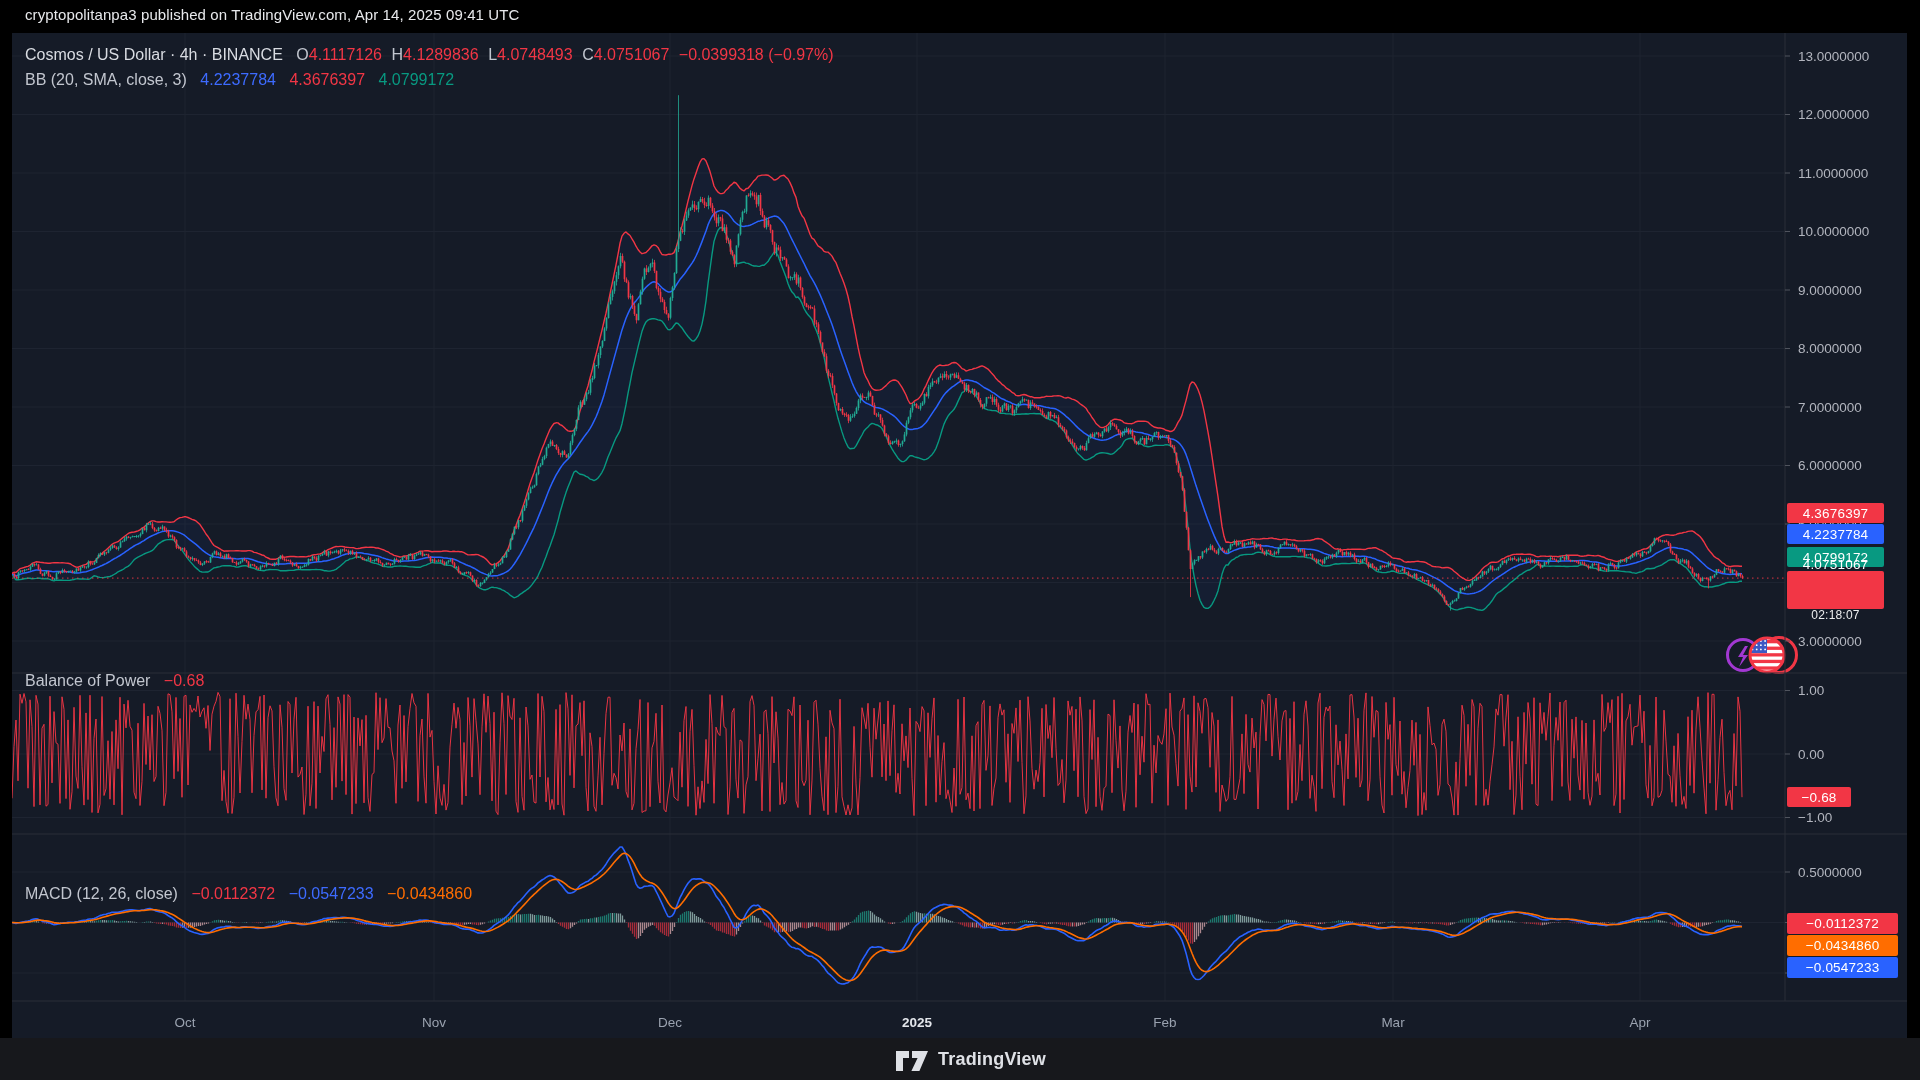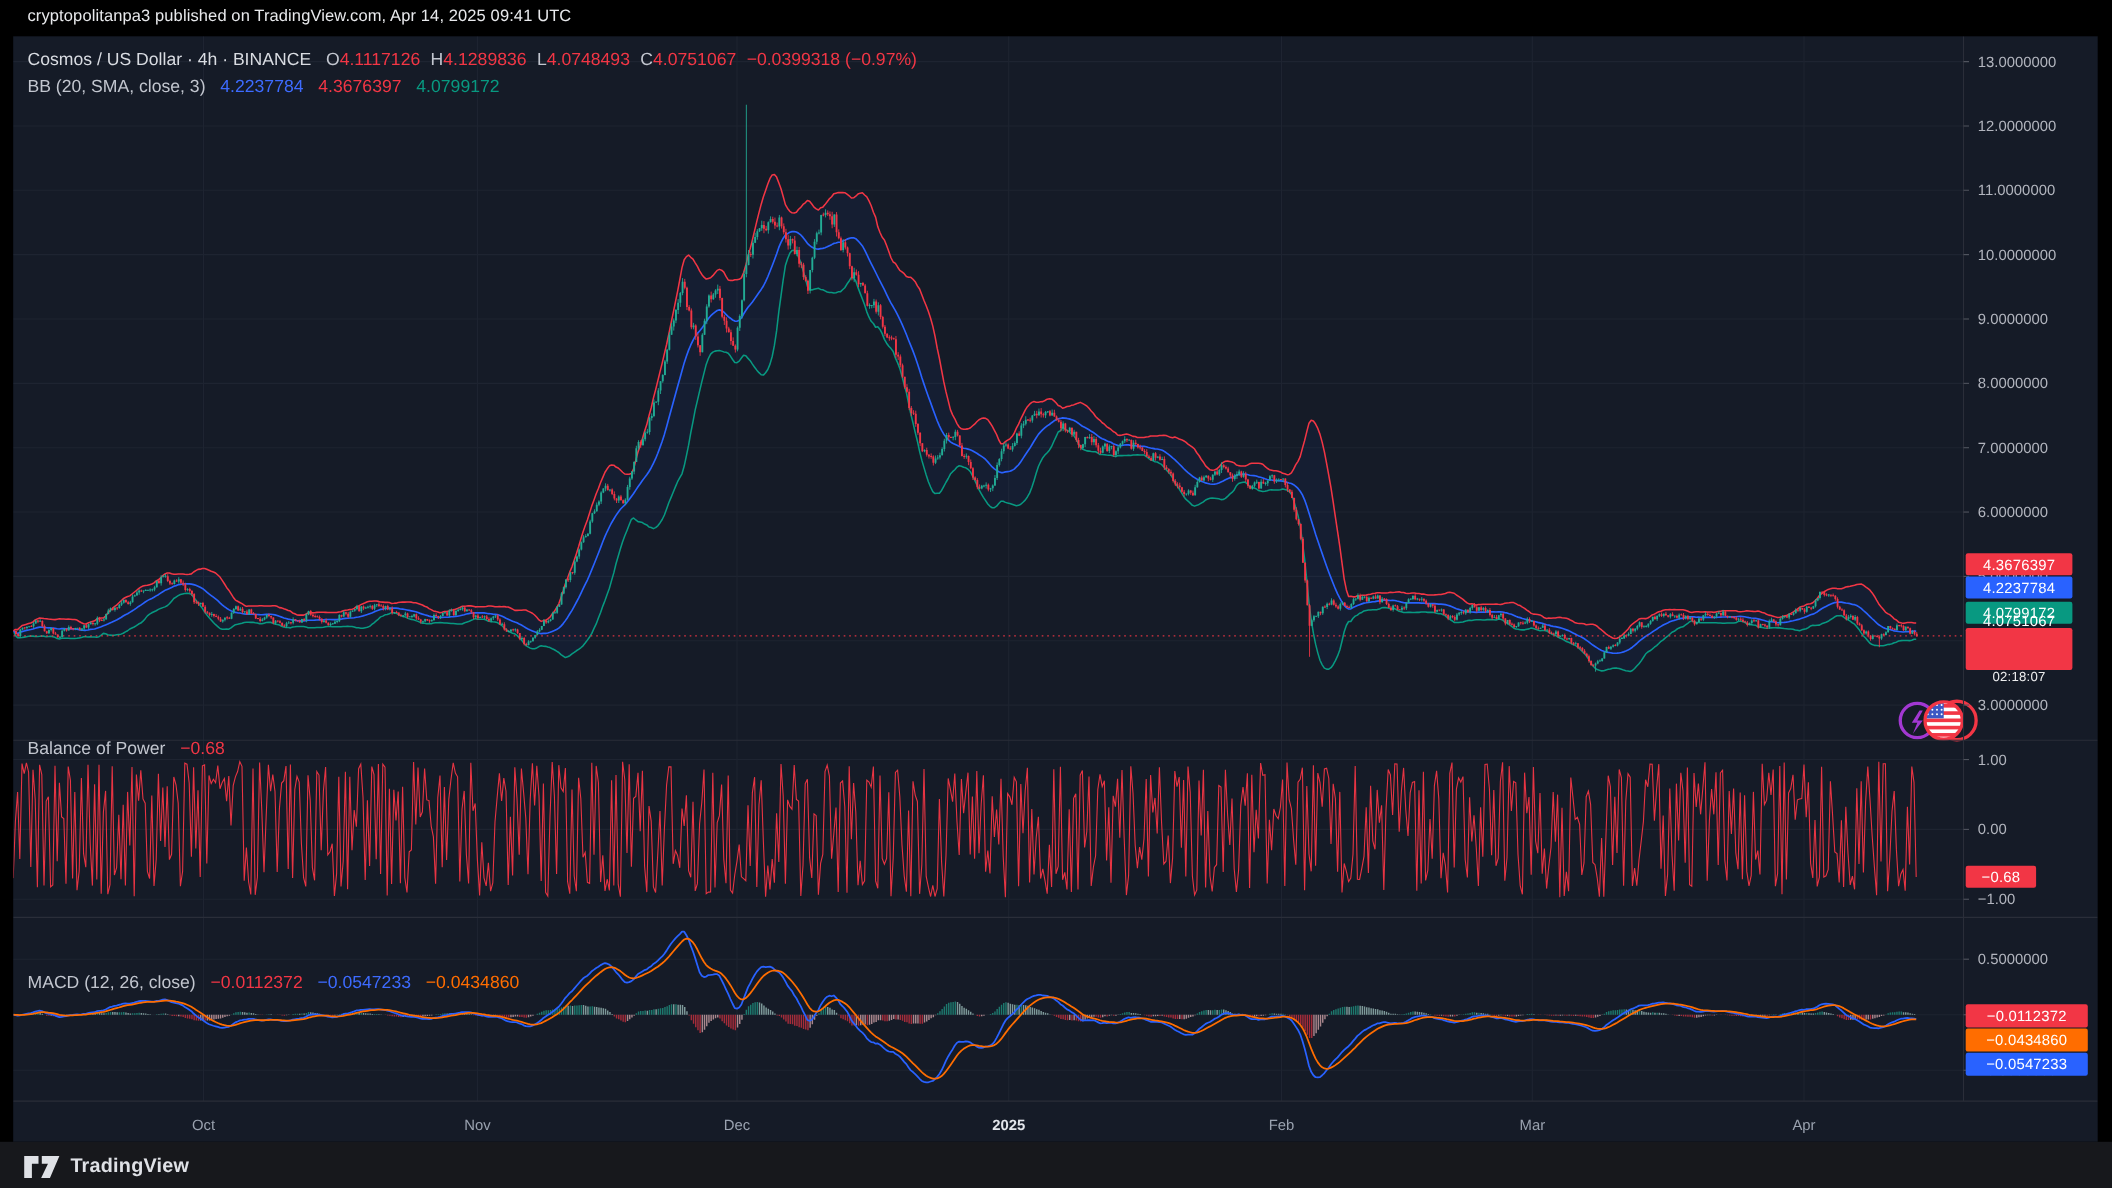--- a/index.html
+++ b/index.html
@@ -15,21 +15,21 @@
   .legend .sp2{display:inline-block;width:5px;}
   .v-red{color:#f23645;} .v-blue{color:#3d6bff;} .v-green{color:#089981;} .v-orange{color:#ff6d00;}
   .badge{position:absolute;left:1775px;width:97px;border-radius:2px;color:#fff;font-size:13.5px;
          display:flex;align-items:center;justify-content:center;z-index:6;letter-spacing:.2px;}
   .bg-red{background:#f23645;} .bg-blue{background:#2962ff;} .bg-green{background:#089981;} .bg-orange{background:#ff6d00;}
   .badge.two-line{flex-direction:column;line-height:1.25;}
   .badge .cd{font-size:12px;color:rgba(255,255,255,.92);margin-top:34px;}
   .badge-wide{width:111px;}
   .badge-sm{width:64px;}
   .footer{position:absolute;left:0;top:1038px;width:1920px;height:42px;background:#17181c;
-          display:flex;align-items:center;z-index:4;}
+          display:flex;align-items:center;z-index:4;justify-content:center;}
   .tv-logo{display:flex;align-items:center;gap:9px;margin-left:21px;}
   .tv-logo .brand{font-size:18px;font-weight:700;color:#dfe1e6;letter-spacing:.2px;}
 </style>
 </head>
 <body>
 
 <div class="page">
 
   <div class="attribution">cryptopolitanpa3 published on TradingView.com, Apr 14, 2025 09:41 UTC</div>
 

